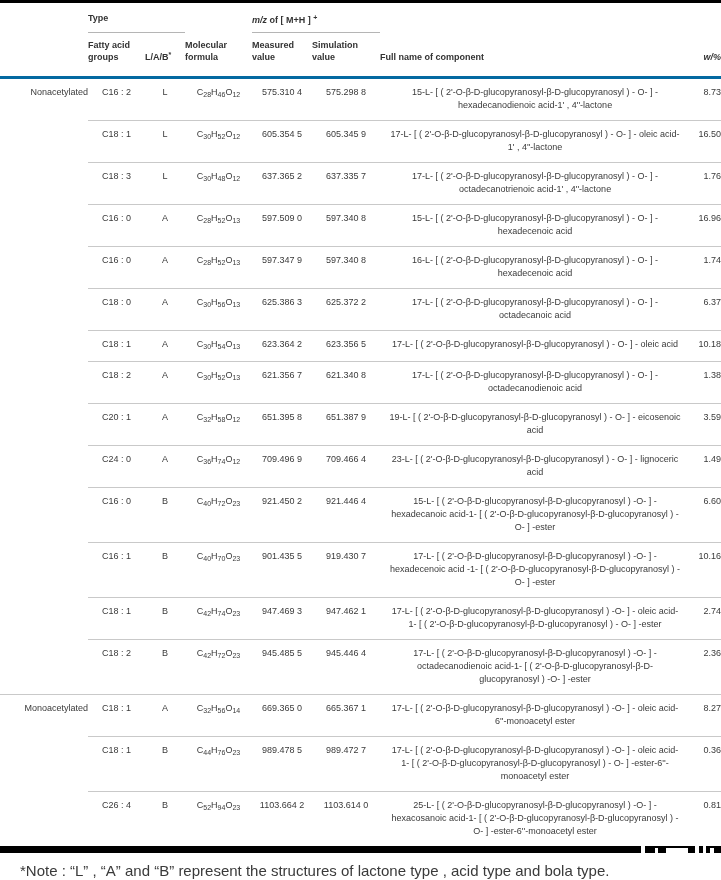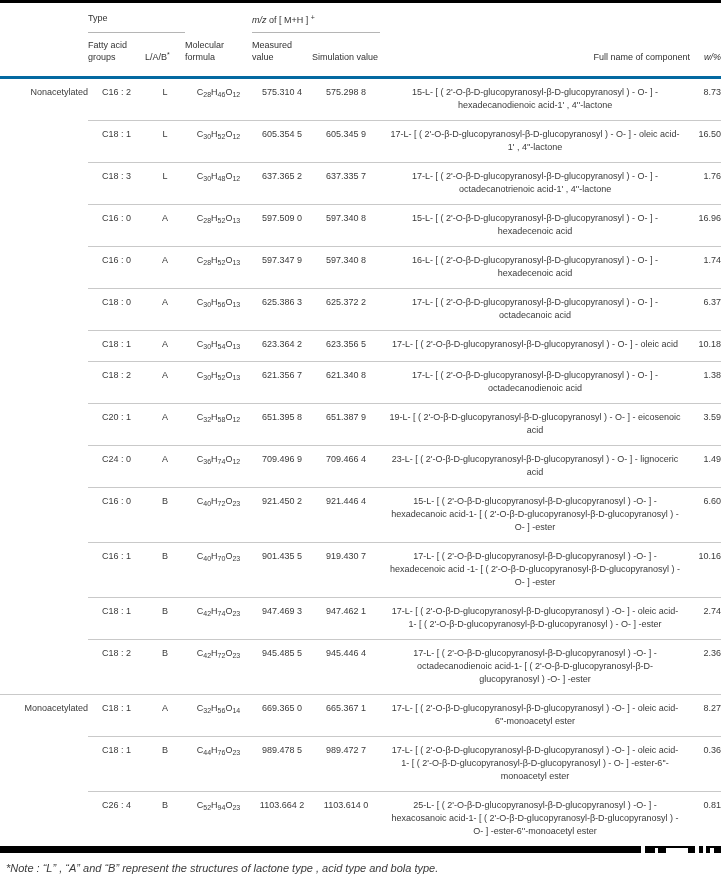--- a/index.html
+++ b/index.html
@@ -15,35 +15,35 @@
   table{
     border-collapse:collapse;
     table-layout:fixed;
     width:721px;
     font-size:9px;
   }
   col.c1{width:88px;}  col.c2{width:57px;}  col.c3{width:40px;}
   col.c4{width:67px;}  col.c5{width:60px;}  col.c6{width:68px;}
   col.c7{width:310px;} col.c8{width:31px;}
   thead th{
-    font-weight:normal;color:#333;text-align:left;
+    font-weight:bold;color:#333;text-align:left;
     font-size:9px;line-height:12px;vertical-align:bottom;
     padding:0;
     margin-left:20px;
   }
   tr.group-row th{padding:9px 0 6px 0;vertical-align:top;}
   tr.group-row th.grp{border-bottom:1px solid #b5b5b5;}
   tr.col-row th{padding:6px 0 13px 0;}
   tr.col-row th{border-bottom:3px solid #0369a1;}
   th.h-fatty{padding-left:1px;}
   th.h-lab{padding-left:1px;}
   th.h-formula{padding-left:11px;}
   th.h-meas{padding-left:6px;}
   th.h-sim{padding-left:7px;}
-  th.h-name{padding-left:15px;text-align:right;}
+  th.h-name{padding-left:15px;}
   th.h-w{text-align:right;padding-right:8px;font-style:italic;}
   th.g-type{padding-left:1px;}
   th.g-mz{padding-left:6px;}
   .it{font-style:italic;}
   sup{font-size:7px;vertical-align:3px;}
   sub{font-size:7px;vertical-align:-2px;}
   tbody td{
     vertical-align:top;
     border-top:1px solid #c9c9c9;
     padding:7px 0 8px 0;
@@ -56,22 +56,22 @@
   td.c-w{text-align:right;}
   .bottombar{position:relative;height:7px;background:#000;width:721px;}
   .notch{position:absolute;background:#fff;}
   .n1{left:641px;top:0;width:4px;height:7px;}
   .n2{left:655px;top:2px;width:3px;height:5px;}
   .n3{left:666px;top:2px;width:22px;height:5px;}
   .n4{left:695px;top:0;width:4px;height:7px;}
   .n5{left:703px;top:0;width:3px;height:7px;}
   .n6{left:710px;top:2px;width:4px;height:5px;}
   .footnote{
-    padding:9px 4px 0 6px;
-    font-size:11px;color:#3a3a3a;font-style:italic;
+    padding:9px 4px 0 20px;
+    font-size:15px;color:#3a3a3a;
   }
 </style>
 </head>
 <body>
 
 <div class="page">
   <div class="topbar"></div>
 
   <table>
     <colgroup>

